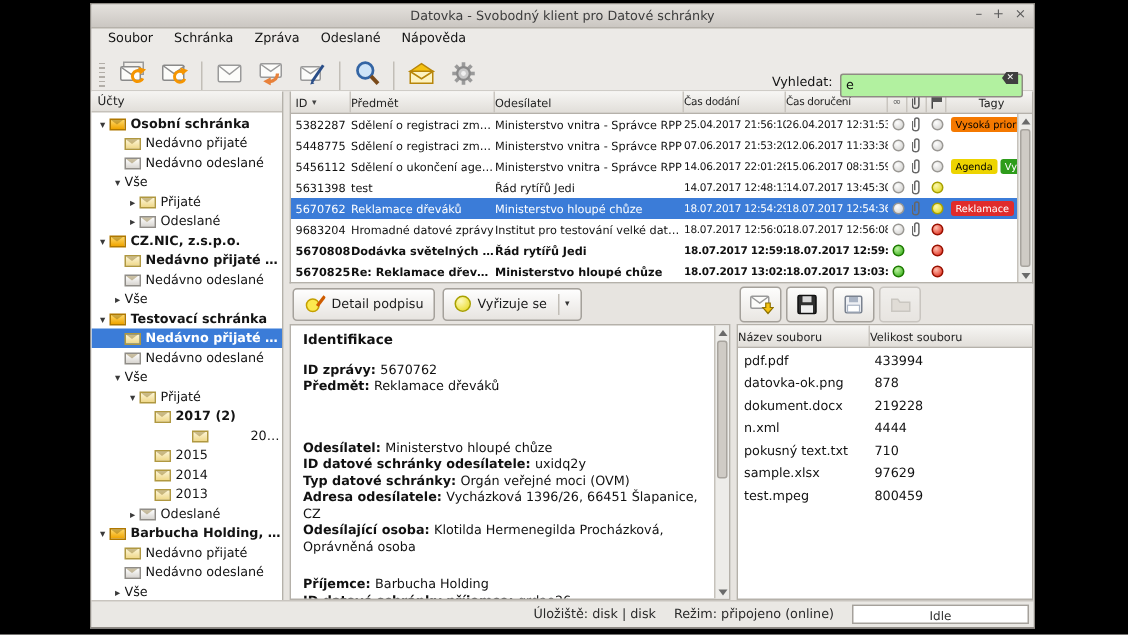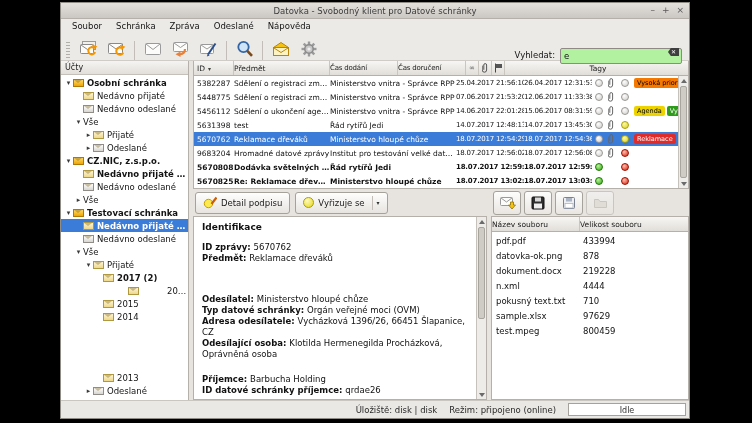--- a/index.html
+++ b/index.html
@@ -339,21 +339,21 @@
           <div class="trow" style="padding-left: 33px;">
             <span class="arrow"></span>
             <span class="ti inbox"></span>
             <span class="tlabel">2015</span>
           </div>
           <div class="trow" style="padding-left: 33px;">
             <span class="arrow"></span>
             <span class="ti inbox"></span>
             <span class="tlabel">2014</span>
           </div>
-          <div class="trow" style="padding-left: 33px; margin-top: 48px;">
+          <div class="trow" style="padding-left: 33px;">
             <span class="arrow"></span>
             <span class="ti inbox"></span>
             <span class="tlabel">2013</span>
           </div>
           <div class="trow" style="padding-left: 23px;">
             <span class="arrow">▸</span>
             <span class="ti sent"></span>
             <span class="tlabel">Odeslané</span>
           </div>
           <div class="trow" style="padding-left: 3px;">
@@ -381,20 +381,21 @@
 
     <div class="content">
 
       <div class="msgtable">
         <div class="thead">
           <div class="hc c-id">
             <span>ID</span>
               <span class="sortglyph">▾</span>
           </div>
           <div class="hc c-subj">Předmět</div>
+          <div class="hc c-from">Odesílatel</div>
           <div class="hc c-time">Čas dodání</div>
           <div class="hc c-time">Čas doručení</div>
           <div class="hc c-ic">
               <span style="font-size:7px;color:#555">∞</span>
             </div>
           <div class="hc c-ic">
               <span>
                 <svg width="7" height="10" viewBox="0 0 7 10">
                   <path d="M1.8 6.8V2a1.4 1.4 0 0 1 2.8 0v5a2.2 2.2 0 0 1-4.4 0V2.6" fill="none" stroke="#555" stroke-width="1"></path>
                 </svg>
@@ -649,20 +650,21 @@
       <div class="lower">
         <div class="detail">
           <div class="detail-text">
             <div class="dheading">Identifikace</div>
           <div class="dgroup g0">
                 <div class="dline"><b>ID zprávy: </b><span>5670762</span></div>
                 <div class="dline"><b>Předmět: </b><span>Reklamace dřeváků</span></div>
               </div>
               <div class="dgroup g1">
                 <div class="dline"><b>Odesílatel: </b><span>Ministerstvo hloupé chůze</span></div>
+                <div class="dline"><b>ID datové schránky odesílatele: </b><span>uxidq2y</span></div>
                 <div class="dline"><b>Typ datové schránky: </b><span>Orgán veřejné moci (OVM)</span></div>
                 <div class="dline"><b>Adresa odesílatele: </b><span>Vycházková 1396/26, 66451 Šlapanice, CZ</span></div>
                 <div class="dline"><b>Odesílající osoba: </b><span>Klotilda Hermenegilda Procházková, Oprávněná osoba</span></div>
               </div>
               <div class="dgroup g2">
                 <div class="dline"><b>Příjemce: </b><span>Barbucha Holding</span></div>
                 <div class="dline"><b>ID datové schránky příjemce: </b><span>qrdae26</span></div>
               </div>
             </div>
           <div class="vscroll">

